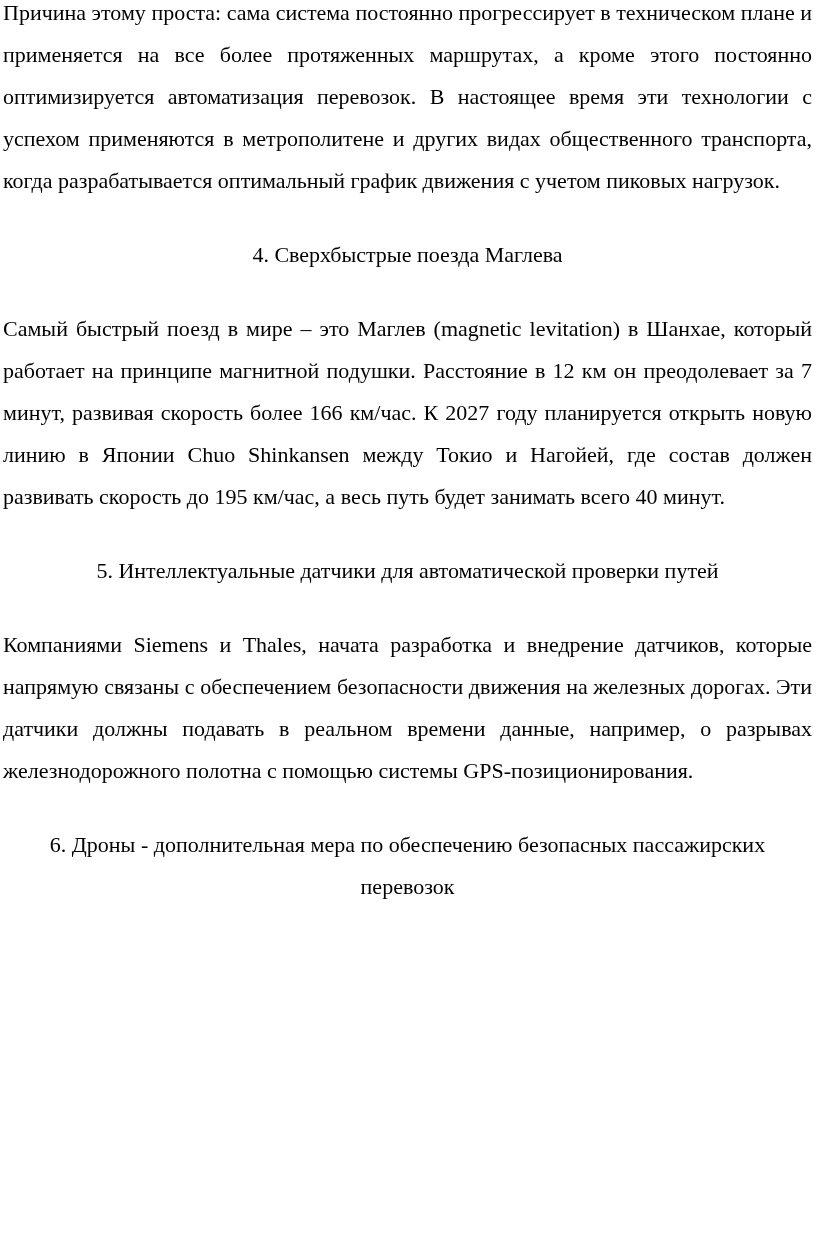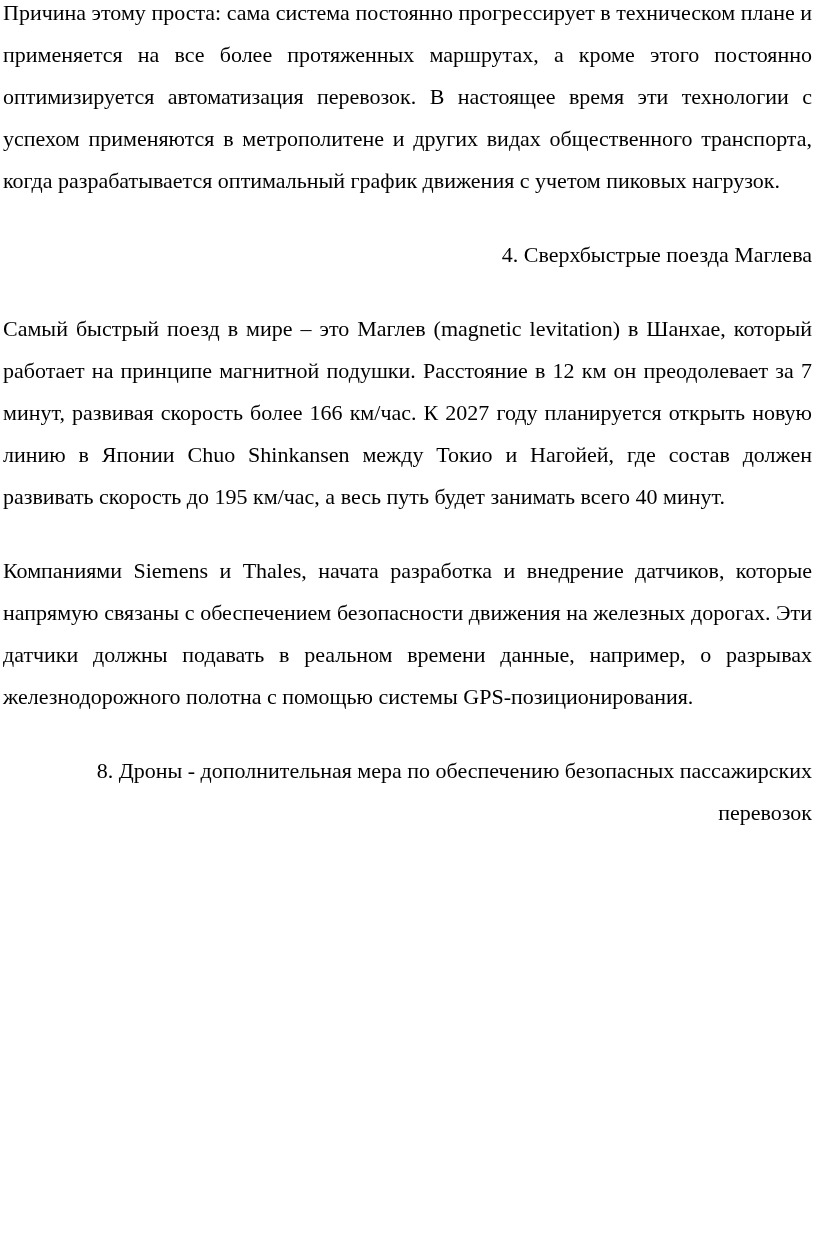--- a/index.html
+++ b/index.html
@@ -25,31 +25,32 @@
   .para {
     margin: 0 0 32px 0;
     font-size: 22px;
     line-height: 42px;
     text-align: justify;
     color: #000000;
     font-weight: normal;
   }
   .para.heading {
     
-    text-align: right;
+    text-align: center;
   }
 </style>
 </head>
 <body>
 
 <div class="page">
   <p class="para body">Причина этому проста: сама система постоянно прогрессирует в техническом плане и применяется на все более протяженных маршрутах, а кроме этого постоянно оптимизируется автоматизация перевозок. В настоящее время эти технологии с успехом применяются в метрополитене и других видах общественного транспорта, когда разрабатывается оптимальный график движения с учетом пиковых нагрузок.</p>
 
   <p class="para heading">4. Сверхбыстрые поезда Маглева</p>
 
   <p class="para body">Самый быстрый поезд в мире – это Маглев (magnetic levitation) в Шанхае, который работает на принципе магнитной подушки. Расстояние в 12 км он преодолевает за 7 минут, развивая скорость более 166 км/час. К 2027 году планируется открыть новую линию в Японии Chuo Shinkansen между Токио и Нагойей, где состав должен развивать скорость до 195 км/час, а весь путь будет занимать всего 40 минут.</p>
 
+  <p class="para heading">5. Интеллектуальные датчики для автоматической проверки путей</p>
 
 
   <p class="para body">Компаниями Siemens и Thales, начата разработка и внедрение датчиков, которые напрямую связаны с обеспечением безопасности движения на железных дорогах. Эти датчики должны подавать в реальном времени данные, например, о разрывах железнодорожного полотна с помощью системы GPS-позиционирования.</p>
 
-  <p class="para heading">8. Дроны - дополнительная мера по обеспечению безопасных пассажирских перевозок</p>
+  <p class="para heading">6. Дроны - дополнительная мера по обеспечению безопасных пассажирских перевозок</p>
 </div>
 
 </body></html>

